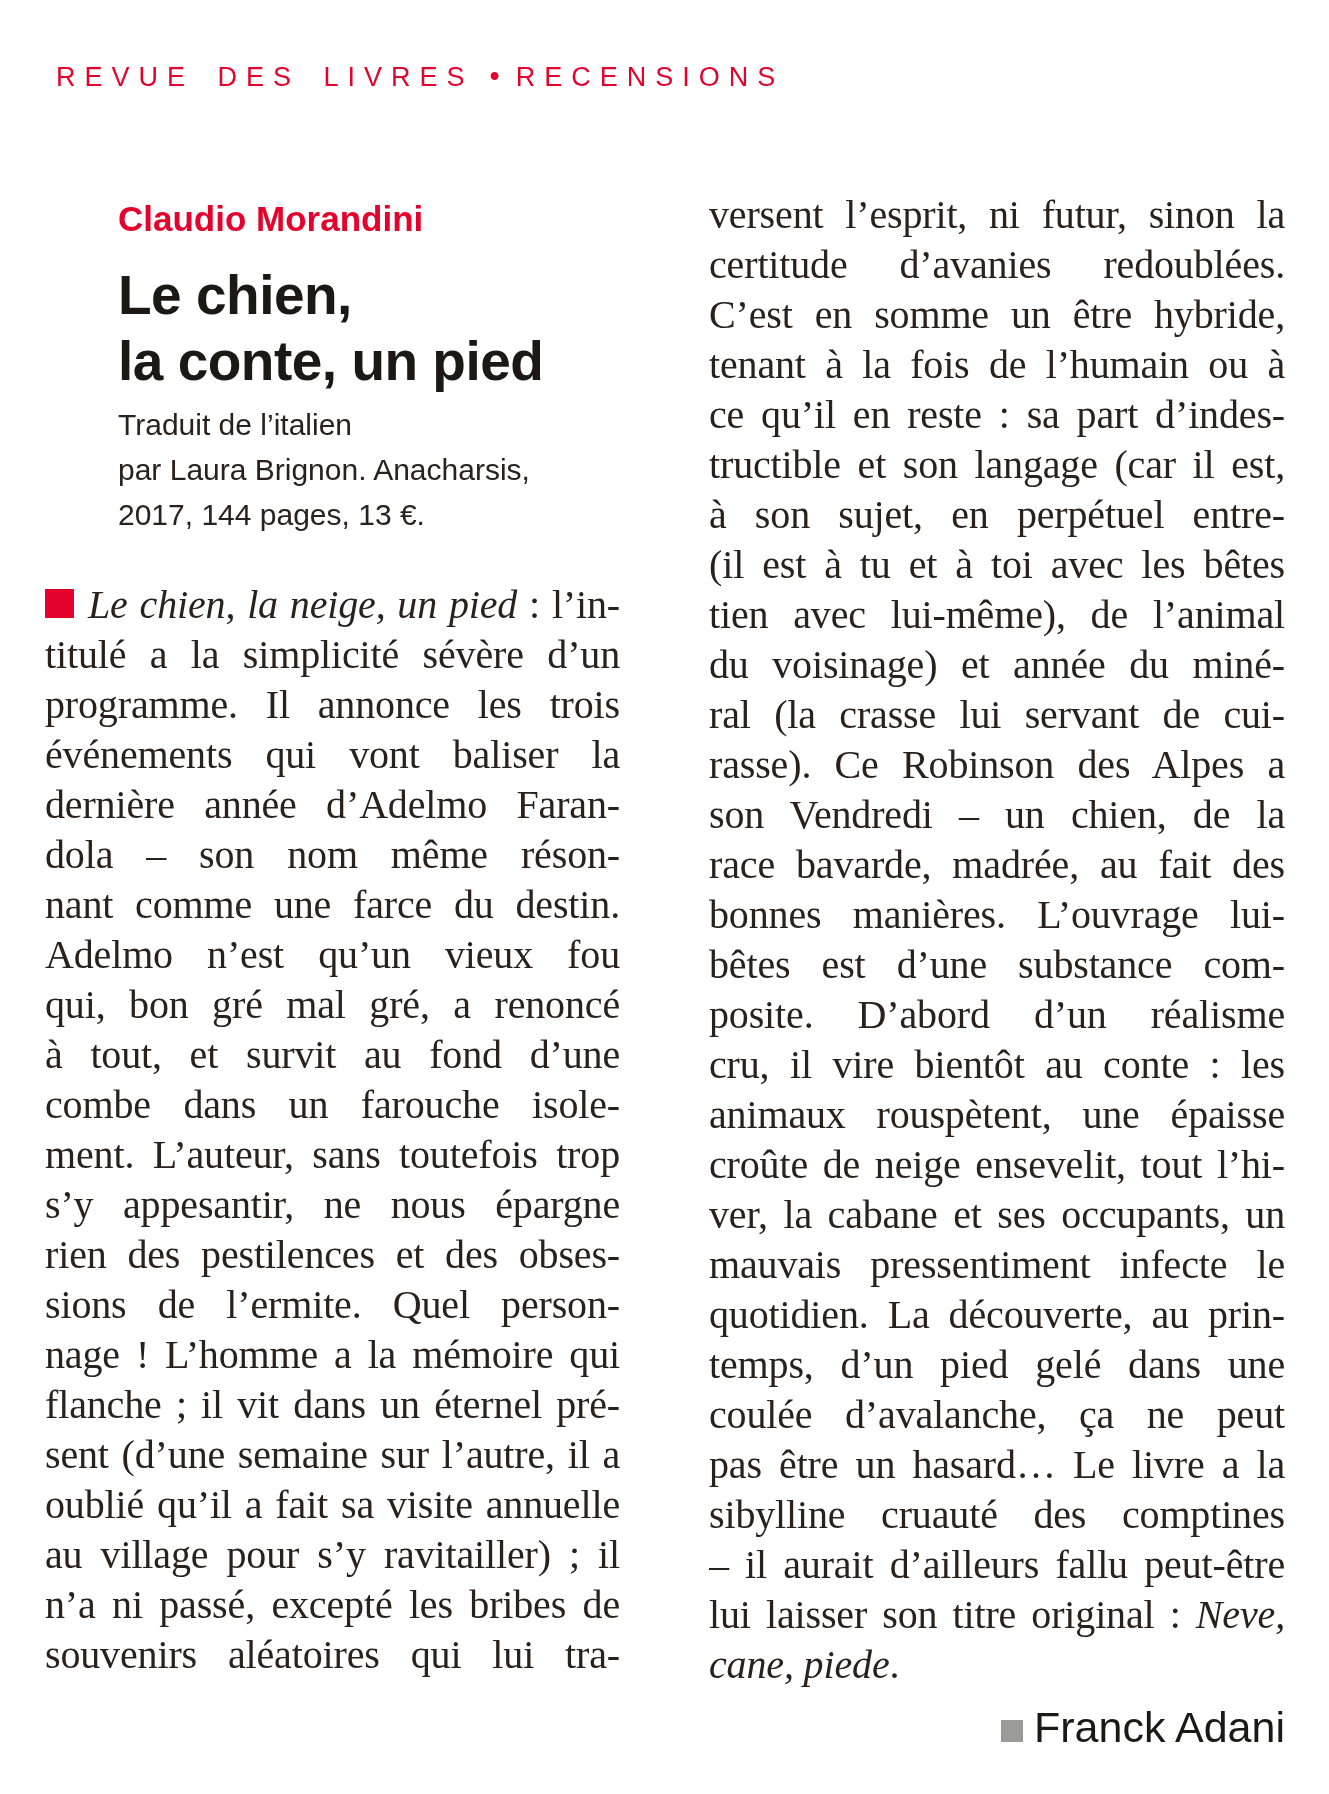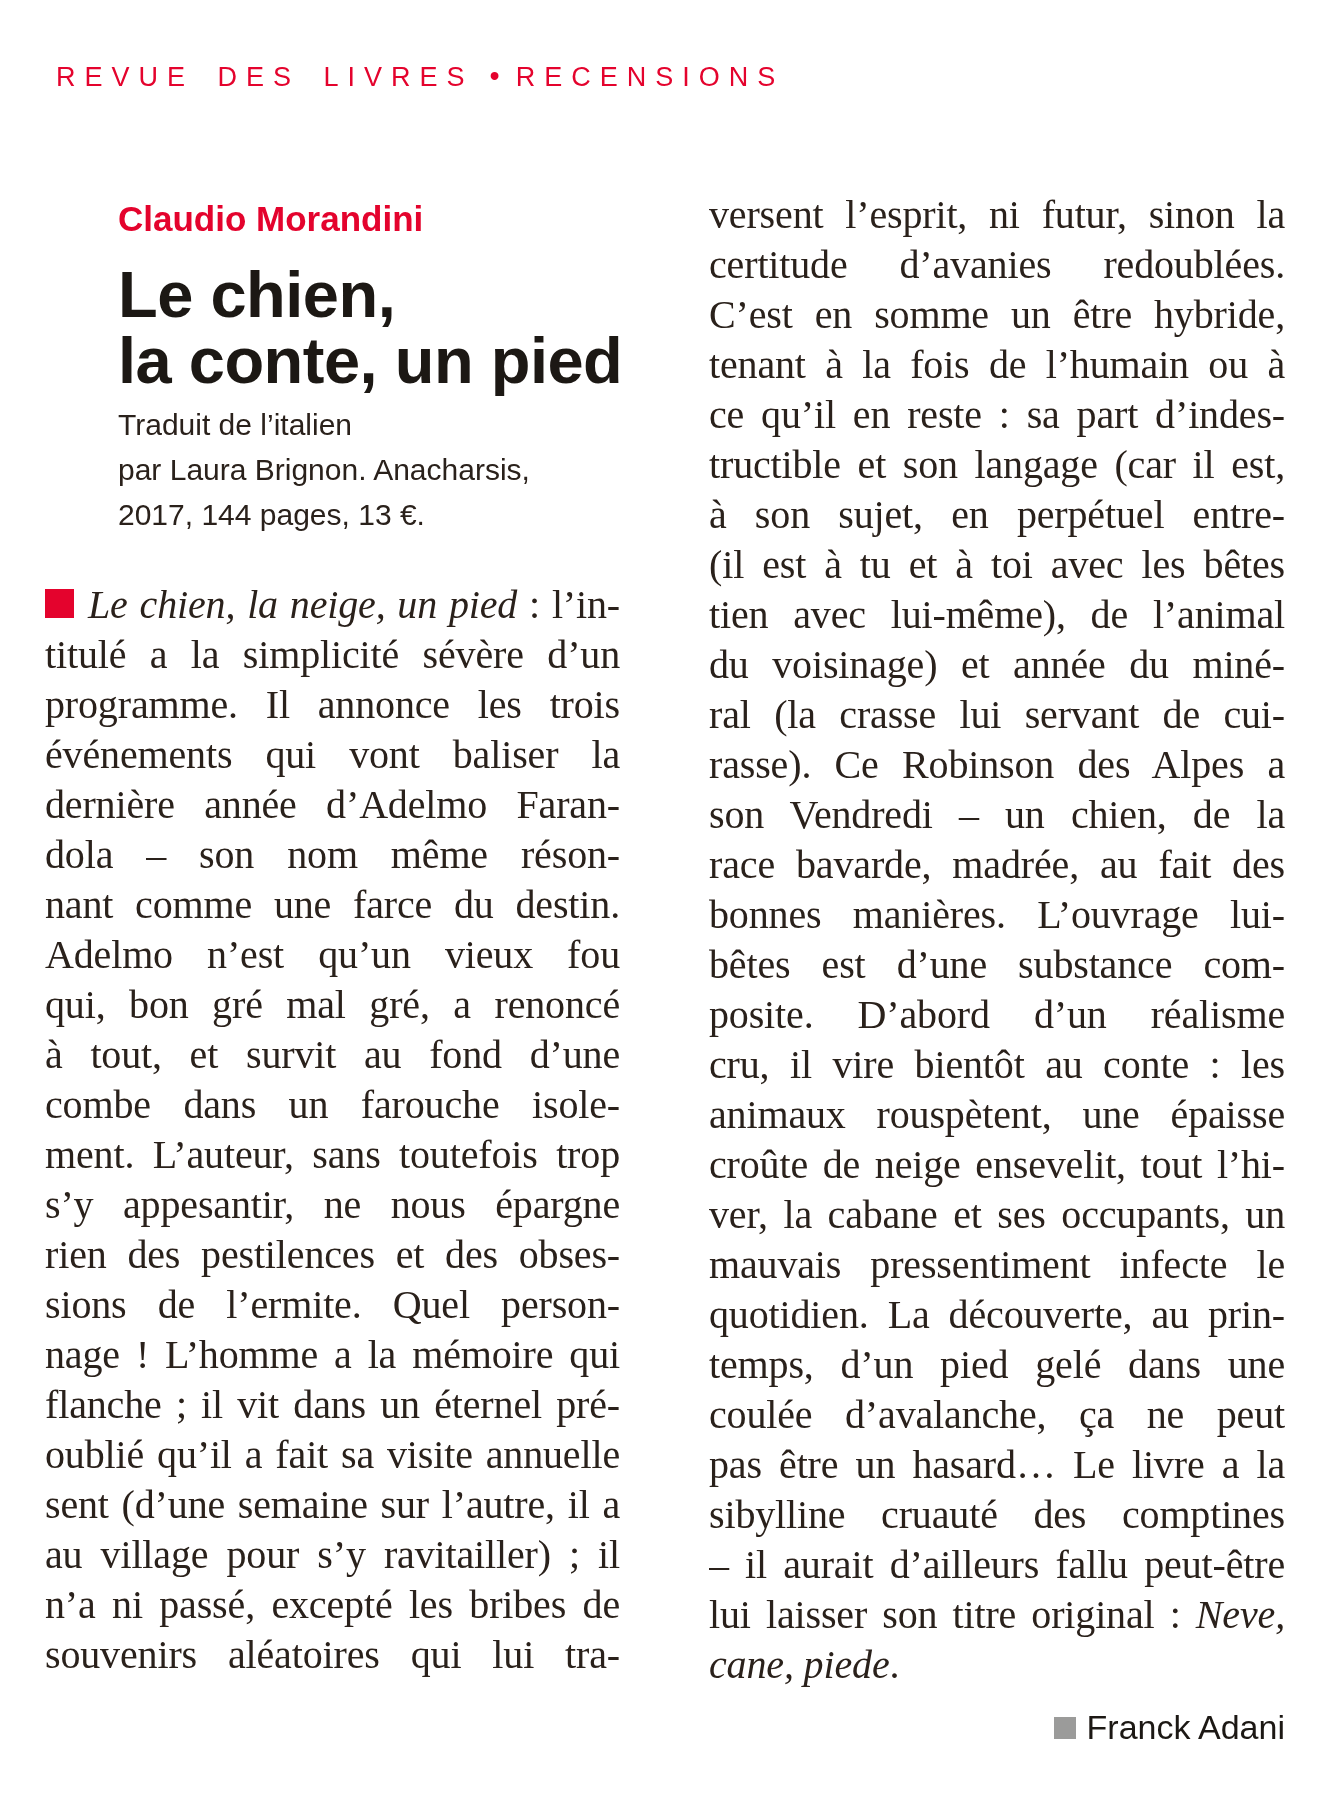--- a/index.html
+++ b/index.html
@@ -40,21 +40,21 @@
     width: 505px;
   }
   .author {
     font-size: 35px;
     line-height: 42px;
     font-weight: 700;
     color: var(--accent);
   }
   .title {
     margin: 22px 0 0 0;
-    font-size: 65px;
+    font-size: 55px;
     line-height: 66px;
     font-weight: 700;
     letter-spacing: -0.5px;
     color: var(--title-ink);
   }
   .meta {
     margin-top: 8px;
     font-size: 30px;
     line-height: 45px;
     font-weight: 400;
@@ -90,21 +90,21 @@
     background: var(--accent);
     margin-right: 14px;
   }
   em { font-style: italic; }
   .signature {
     position: absolute;
     left: 709px;
     top: 1706px;
     width: 576px;
     text-align: right;
-    font-size: 34px;
+    font-size: 43px;
     line-height: 42px;
     color: var(--title-ink);
     font-family: "Liberation Sans", sans-serif;
   }
   .sig-square {
     display: inline-block;
     width: 22px;
     height: 22px;
     background: var(--sig-gray);
     margin-right: 11px;
@@ -143,22 +143,22 @@
       <div class="line"><span>Adelmo n’est qu’un vieux fou</span></div>
       <div class="line"><span>qui, bon gré mal gré, a renoncé</span></div>
       <div class="line"><span>à tout, et survit au fond d’une</span></div>
       <div class="line"><span>combe dans un farouche isole-</span></div>
       <div class="line"><span>ment. L’auteur, sans toutefois trop</span></div>
       <div class="line"><span>s’y appesantir, ne nous épargne</span></div>
       <div class="line"><span>rien des pestilences et des obses-</span></div>
       <div class="line"><span>sions de l’ermite. Quel person-</span></div>
       <div class="line"><span>nage&nbsp;! L’homme a la mémoire qui</span></div>
       <div class="line"><span>flanche&nbsp;; il vit dans un éternel pré-</span></div>
+      <div class="line"><span>sent (d’une semaine sur l’autre, il a</span></div>
       <div class="line"><span>oublié qu’il a fait sa visite annuelle</span></div>
-      <div class="line"><span>sent (d’une semaine sur l’autre, il a</span></div>
       <div class="line"><span>au village pour s’y ravitailler)&nbsp;; il</span></div>
       <div class="line"><span>n’a ni passé, excepté les bribes de</span></div>
       <div class="line"><span>souvenirs aléatoires qui lui tra-</span></div>
     </div>
   <div class="col right">
       <div class="line"><span>versent l’esprit, ni futur, sinon la</span></div>
       <div class="line"><span>certitude d’avanies redoublées.</span></div>
       <div class="line"><span>C’est en somme un être hybride,</span></div>
       <div class="line"><span>tenant à la fois de l’humain ou à</span></div>
       <div class="line"><span>ce qu’il en reste&nbsp;: sa part d’indes-</span></div>

